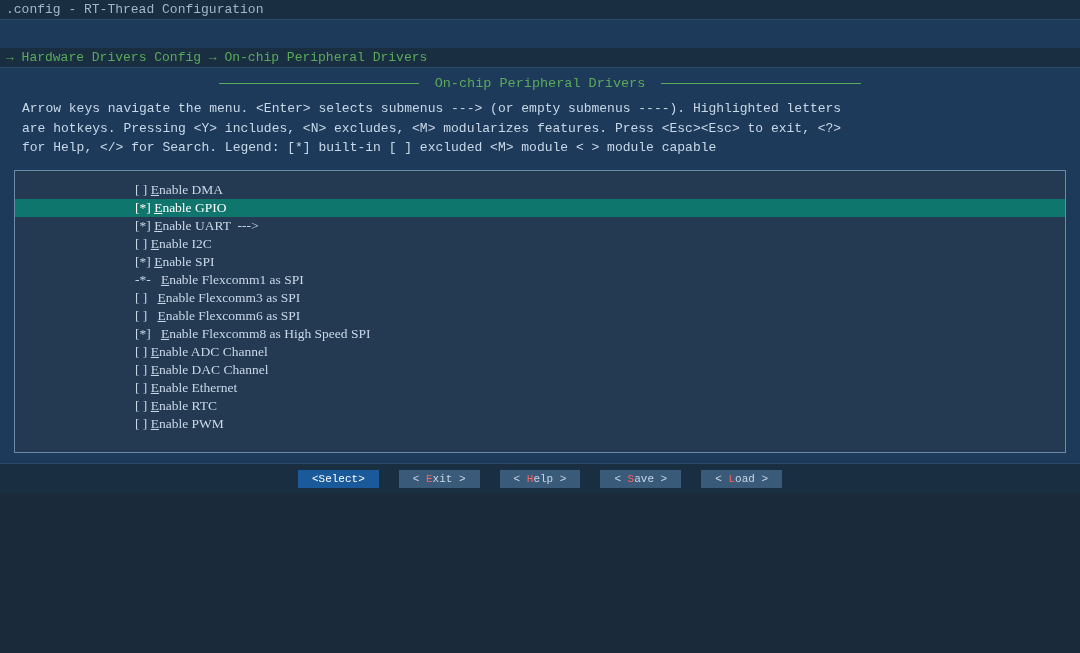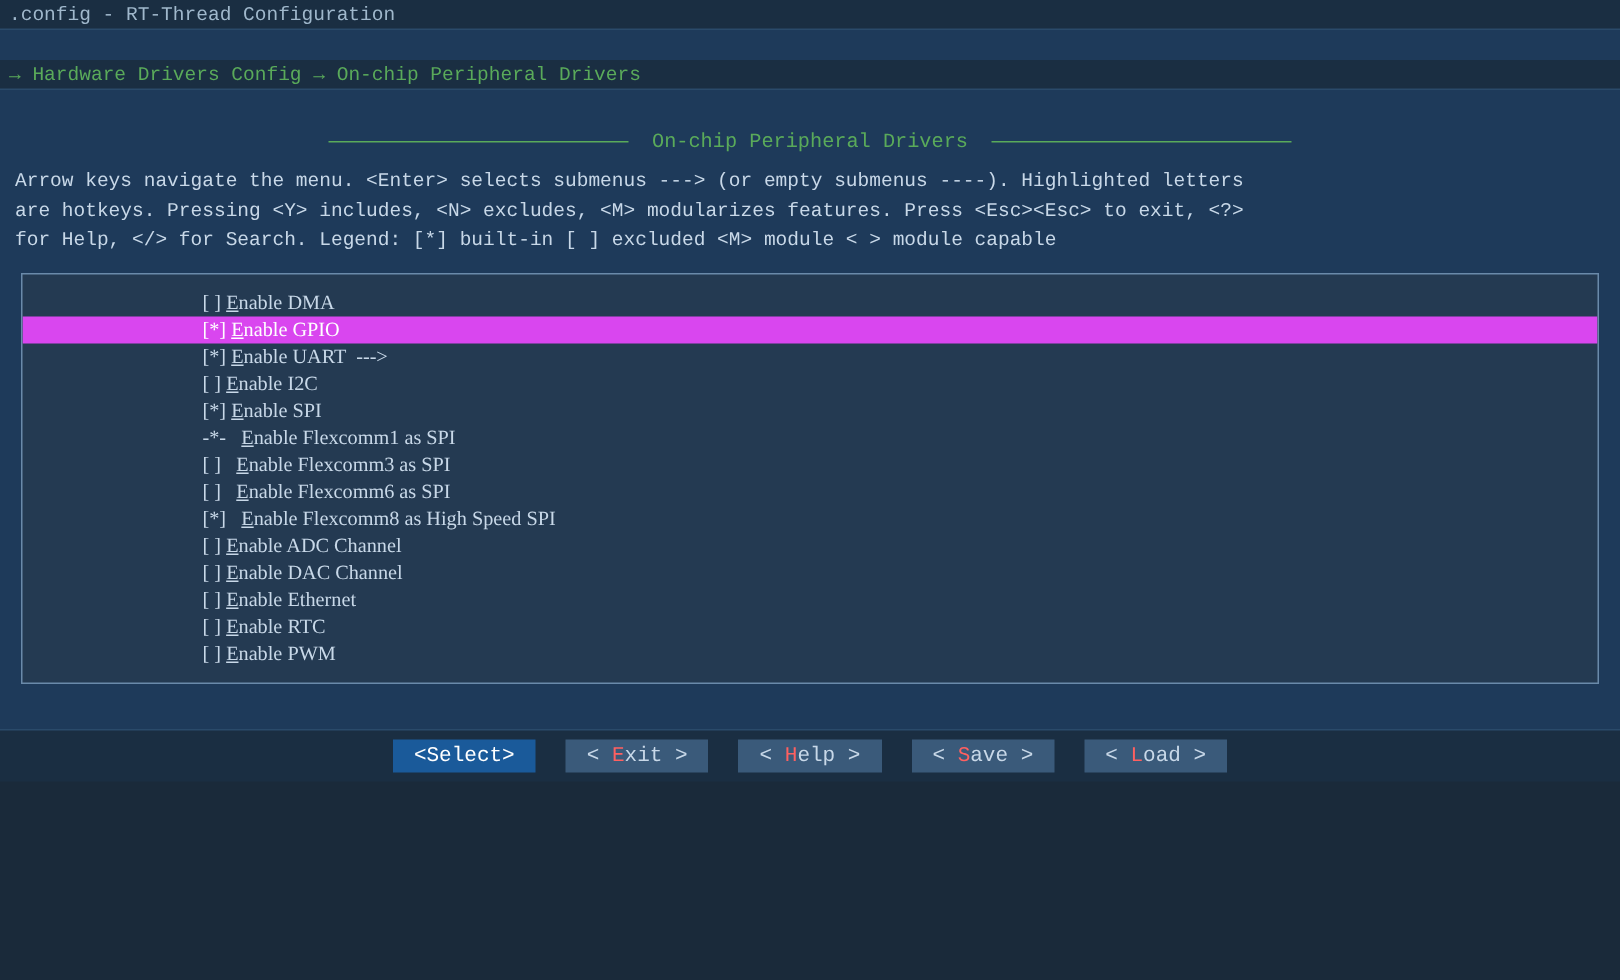--- a/index.html
+++ b/index.html
@@ -11,35 +11,35 @@
       font-size: 13.5px;
       color: #c8d8e8;
       overflow: hidden;
     }
     #app {
       width: 1080px;
       height: 494px;
       display: flex;
       flex-direction: column;
       background: #1e3a5a;
-      gap: 20px;
     }
     #title-bar {
       background: #1a2e42;
       padding: 2px 6px;
       color: #a0b8cc;
       font-size: 13px;
       border-bottom: 1px solid #2a4a6a;
     }
     #breadcrumb-bar {
       background: #1a2e42;
       padding: 2px 6px;
       color: #5aaa5a;
       font-size: 13px;
       border-bottom: 1px solid #2a4a6a;
+      margin-top: 28px;
     }
     #main-content {
       flex: 1;
       display: flex;
       flex-direction: column;
       background: #1e3a5a;
       padding: 4px 0;
     }
     #section-title {
       text-align: center;
@@ -56,58 +56,59 @@
       height: 1px;
       background: #5aaa5a;
       vertical-align: middle;
       margin: 0 8px;
     }
     #help-text {
       padding: 2px 10px 6px 10px;
       color: #c8d8e8;
       font-size: 13px;
       line-height: 1.5;
+      margin-left: 12px;
     }
     #menu-box {
       margin: 6px 14px;
       border: 1px solid #6a8aaa;
       background: #243a52;
       padding: 10px 0;
       flex: 1;
       overflow: hidden;
       font-family: Liberation Serif, serif;
     }
     .menu-item {
       padding: 1px 0 1px 120px;
       color: #c8d8e8;
       font-size: 13.5px;
       white-space: pre;
       cursor: default;
     }
     .menu-item.selected {
-      background: #d946ef;
+      background: #0f766e;
       color: #ffffff;
     }
     #bottom-bar {
       background: #1a2e42;
       border-top: 1px solid #2a4a6a;
       padding: 6px 0;
       display: flex;
       justify-content: center;
       gap: 20px;
       align-items: center;
     }
     .btn {
       background: #3a5a7a;
       color: #c8d8e8;
       padding: 3px 14px;
       cursor: pointer;
       border: none;
       font-family: 'Courier New', Courier, monospace;
-      font-size: 14px;
+      font-size: 11px;
     }
     .btn.active {
       background: #1a5a9a;
       color: #ffffff;
     }
     .hotkey {
       color: #ff6060;
     }
     .menu-hotkey {
       text-decoration: underline;

